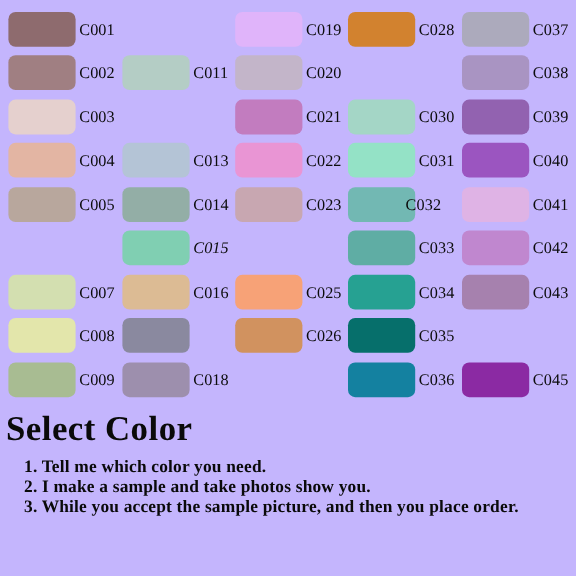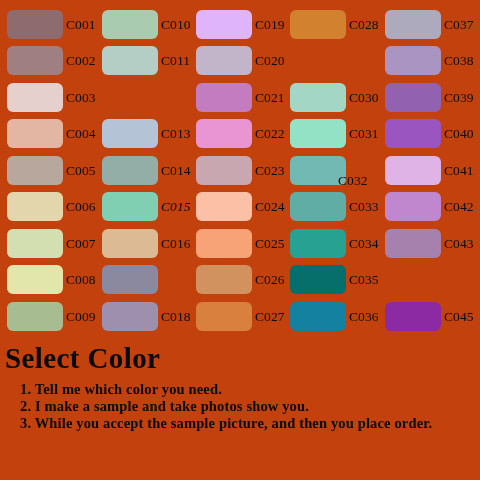--- a/index.html
+++ b/index.html
@@ -94,21 +94,21 @@
     font-weight: 700;
     color: #0a0a0a;
     line-height: 17px;
     white-space: nowrap;
     letter-spacing: 0.15px;
   }
 </style>
 </head>
 <body style="background: rgb(195, 195, 195);">
 
-<div id="page-root" style="background: #c2410c;">
+<div id="page-root" style="background: #c4b5fd;">
 
   <div id="swatch-grid">
       <div class="swatch-cell" style="left: 7px; top: 10px; width: 96px;">
         <div class="swatch-chip" title="C001" style="width: 56px; height: 29px; border-radius: 6px; background: rgb(142, 107, 110);"></div>
         <span class="swatch-label" style="left: 59px;">C001</span>
       </div>
       <div class="swatch-cell" style="left: 7px; top: 46px; width: 96px;">
         <div class="swatch-chip" title="C002" style="width: 56px; height: 29px; border-radius: 6px; background: rgb(160, 127, 130);"></div>
         <span class="swatch-label" style="left: 59px;">C002</span>
       </div>
@@ -117,40 +117,32 @@
         <span class="swatch-label" style="left: 59px;">C003</span>
       </div>
       <div class="swatch-cell" style="left: 7px; top: 119px; width: 96px;">
         <div class="swatch-chip" title="C004" style="width: 56px; height: 29px; border-radius: 6px; background: rgb(227, 181, 163);"></div>
         <span class="swatch-label" style="left: 59px;">C004</span>
       </div>
       <div class="swatch-cell" style="left: 7px; top: 156px; width: 96px;">
         <div class="swatch-chip" title="C005" style="width: 56px; height: 29px; border-radius: 6px; background: rgb(184, 167, 157);"></div>
         <span class="swatch-label" style="left: 59px;">C005</span>
       </div>
-      <div class="swatch-cell" style="left: 7px; top: 192px; width: 96px;">
-        <div class="swatch-chip" title="C006" style="width: 56px; height: 29px; border-radius: 6px; background: rgb(227, 214, 173);"></div>
-        <span class="swatch-label" style="left: 59px;">C006</span>
-      </div>
       <div class="swatch-cell" style="left: 7px; top: 229px; width: 96px;">
         <div class="swatch-chip" title="C007" style="width: 56px; height: 29px; border-radius: 6px; background: rgb(211, 223, 176);"></div>
         <span class="swatch-label" style="left: 59px;">C007</span>
       </div>
       <div class="swatch-cell" style="left: 7px; top: 265px; width: 96px;">
         <div class="swatch-chip" title="C008" style="width: 56px; height: 29px; border-radius: 6px; background: rgb(227, 230, 171);"></div>
         <span class="swatch-label" style="left: 59px;">C008</span>
       </div>
       <div class="swatch-cell" style="left: 7px; top: 302px; width: 96px;">
         <div class="swatch-chip" title="C009" style="width: 56px; height: 29px; border-radius: 6px; background: rgb(168, 188, 146);"></div>
         <span class="swatch-label" style="left: 59px;">C009</span>
       </div>
-      <div class="swatch-cell" style="left: 102px; top: 10px; width: 96px;">
-        <div class="swatch-chip" title="C010" style="width: 56px; height: 29px; border-radius: 6px; background: rgb(169, 203, 176);"></div>
-        <span class="swatch-label" style="left: 59px;">C010</span>
-      </div>
       <div class="swatch-cell" style="left: 102px; top: 46px; width: 96px;">
         <div class="swatch-chip" title="C011" style="width: 56px; height: 29px; border-radius: 6px; background: rgb(180, 205, 197);"></div>
         <span class="swatch-label" style="left: 59px;">C011</span>
       </div>
       <div class="swatch-cell" style="left: 102px; top: 119px; width: 96px;">
         <div class="swatch-chip" title="C013" style="width: 56px; height: 29px; border-radius: 6px; background: rgb(180, 196, 214);"></div>
         <span class="swatch-label" style="left: 59px;">C013</span>
       </div>
       <div class="swatch-cell" style="left: 102px; top: 156px; width: 96px;">
         <div class="swatch-chip" title="C014" style="width: 56px; height: 29px; border-radius: 6px; background: rgb(147, 174, 166);"></div>
@@ -185,51 +177,43 @@
         <span class="swatch-label" style="left: 59px;">C021</span>
       </div>
       <div class="swatch-cell" style="left: 196px; top: 119px; width: 96px;">
         <div class="swatch-chip" title="C022" style="width: 56px; height: 29px; border-radius: 6px; background: rgb(233, 149, 212);"></div>
         <span class="swatch-label" style="left: 59px;">C022</span>
       </div>
       <div class="swatch-cell" style="left: 196px; top: 156px; width: 96px; padding-left: 36px;">
         <div class="swatch-chip" title="C023" style="width: 56px; height: 29px; border-radius: 6px; background: rgb(200, 167, 177);"></div>
         <span class="swatch-label" style="left: 59px;">C023</span>
       </div>
-      <div class="swatch-cell" style="left: 196px; top: 192px; width: 96px;">
-        <div class="swatch-chip" title="C024" style="width: 56px; height: 29px; border-radius: 6px; background: rgb(252, 192, 167);"></div>
-        <span class="swatch-label" style="left: 59px;">C024</span>
-      </div>
       <div class="swatch-cell" style="left: 196px; top: 229px; width: 96px;">
         <div class="swatch-chip" title="C025" style="width: 56px; height: 29px; border-radius: 6px; background: rgb(247, 162, 119);"></div>
         <span class="swatch-label" style="left: 59px;">C025</span>
       </div>
       <div class="swatch-cell" style="left: 196px; top: 265px; width: 96px;">
         <div class="swatch-chip" title="C026" style="width: 56px; height: 29px; border-radius: 6px; background: rgb(209, 146, 95);"></div>
         <span class="swatch-label" style="left: 59px;">C026</span>
       </div>
-      <div class="swatch-cell" style="left: 196px; top: 302px; width: 96px;">
-        <div class="swatch-chip" title="C027" style="width: 56px; height: 29px; border-radius: 6px; background: rgb(217, 128, 62);"></div>
-        <span class="swatch-label" style="left: 59px;">C027</span>
-      </div>
       <div class="swatch-cell" style="left: 290px; top: 10px; width: 96px;">
         <div class="swatch-chip" title="C028" style="width: 56px; height: 29px; border-radius: 6px; background: rgb(210, 130, 47);"></div>
         <span class="swatch-label" style="left: 59px;">C028</span>
       </div>
       <div class="swatch-cell" style="left: 290px; top: 83px; width: 96px;">
         <div class="swatch-chip" title="C030" style="width: 56px; height: 29px; border-radius: 6px; background: rgb(164, 214, 198);"></div>
         <span class="swatch-label" style="left: 59px;">C030</span>
       </div>
       <div class="swatch-cell" style="left: 290px; top: 119px; width: 96px;">
         <div class="swatch-chip" title="C031" style="width: 56px; height: 29px; border-radius: 6px; background: rgb(148, 226, 198);"></div>
         <span class="swatch-label" style="left: 59px;">C031</span>
       </div>
       <div class="swatch-cell" style="left: 290px; top: 156px; width: 96px;">
         <div class="swatch-chip" title="C032" style="width: 56px; height: 29px; border-radius: 6px; background: rgb(114, 184, 179);"></div>
-        <span class="swatch-label" style="left: 48px; margin-top: 10px;">C032</span>
+        <span class="swatch-label" style="left: 48px;">C032</span>
       </div>
       <div class="swatch-cell" style="left: 290px; top: 192px; width: 96px;">
         <div class="swatch-chip" title="C033" style="width: 56px; height: 29px; border-radius: 6px; background: rgb(95, 173, 164);"></div>
         <span class="swatch-label" style="left: 59px;">C033</span>
       </div>
       <div class="swatch-cell" style="left: 290px; top: 229px; width: 96px;">
         <div class="swatch-chip" title="C034" style="width: 56px; height: 29px; border-radius: 6px; background: rgb(38, 161, 146);"></div>
         <span class="swatch-label" style="left: 59px;">C034</span>
       </div>
       <div class="swatch-cell" style="left: 290px; top: 265px; width: 96px;">

